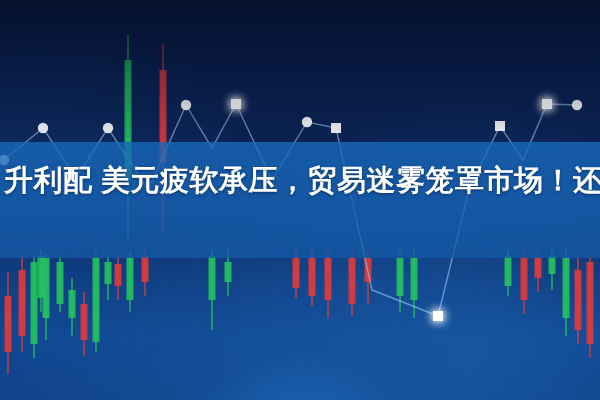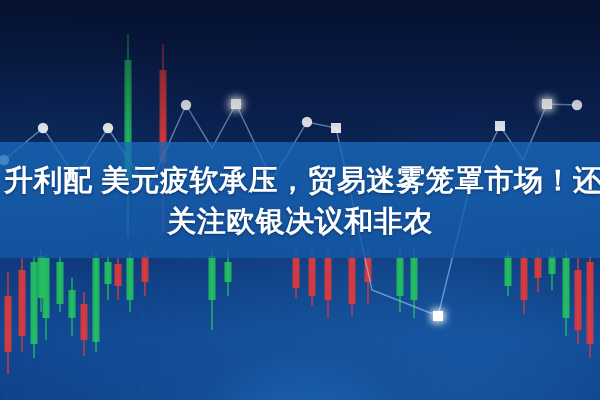--- a/index.html
+++ b/index.html
@@ -146,16 +146,15 @@
         <circle cx="577" cy="105" r="5.2" fill="#ffffff" opacity="0.95"></circle>
       </g>
   </svg>
 
   <div class="topvig"></div>
 
   <div class="band"></div>
 
   <div class="headline">
     <span class="l1">升利配 美元疲软承压，贸易迷雾笼罩市场！还需</span>
-    <span class="l2">关注欧银决议和非农</span>
   </div>
 
 </div>
 
 </body></html>

